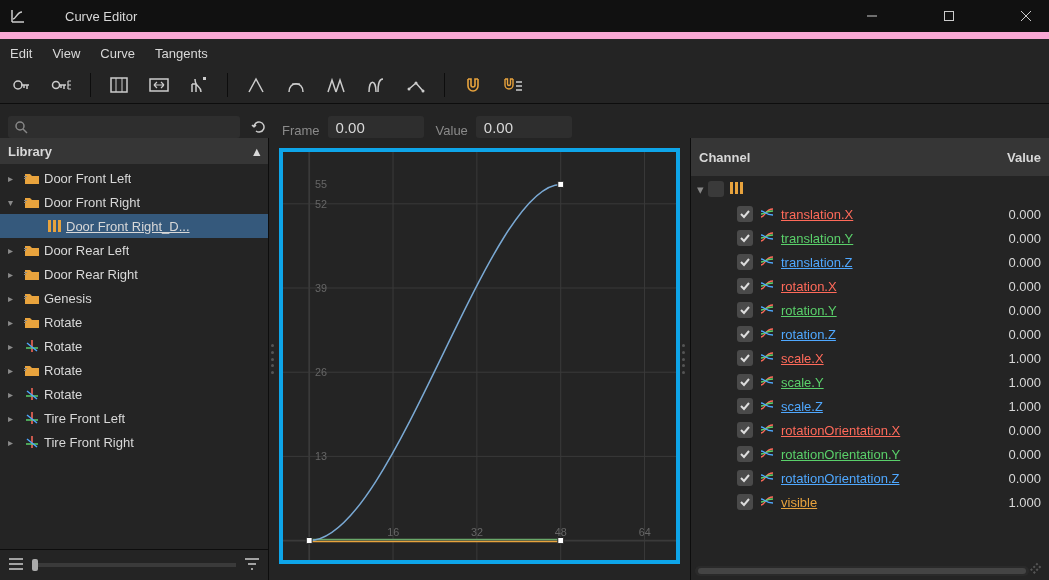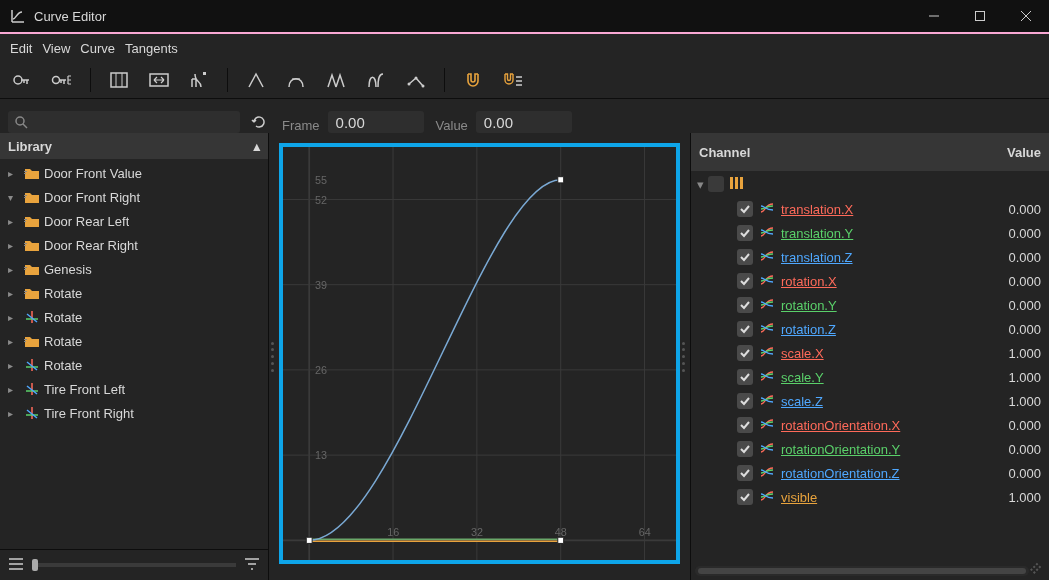--- a/index.html
+++ b/index.html
@@ -20,29 +20,30 @@
   body{
     width:1049px;height:580px;
     background:var(--bg0);color:var(--text);
     font-family:"Segoe UI",Arial,sans-serif;font-size:13px;
     overflow:hidden;
     display:flex;flex-direction:column;
   }
   
   .titlebar{
     height:32px;background:#111;display:flex;align-items:center;
-    border-bottom:2px solid #f9a8d4;
+    border-bottom:7px solid #f9a8d4;
+    gap:31px;
   }
   .titlebar .appicon{width:18px;margin:0 6px 0 10px;display:flex}
   .titlebar .title{flex:0 0 auto}
   .titlebar .spacer{flex:1}
   .winbtn{width:46px;height:32px;display:flex;align-items:center;justify-content:center}
   .winbtn svg{display:block}
   
-  .menubar{height:28px;background:var(--bg1);display:flex;align-items:center;padding:0 10px;gap:10px;}
+  .menubar{height:28px;background:var(--bg1);display:flex;align-items:center;padding:0 10px;gap:20px;}
   .menubar span{cursor:default}
   
   .toolbar{height:36px;background:var(--bg1);display:flex;align-items:center;padding:0 8px;gap:12px;border-bottom:1px solid #0d0d0d}
   .tbtn{width:28px;height:28px;display:flex;align-items:center;justify-content:center;border-radius:3px}
   .tbtn svg{display:block}
   .tsep{width:1px;height:24px;background:#0d0d0d;margin:0 2px}
   
   .valuebar{height:34px;background:var(--bg1);display:flex;align-items:flex-end;padding:0 8px;gap:8px;}
   .searchbox{flex:0 0 220px;height:22px;background:var(--bg2);border-radius:3px;display:flex;align-items:center;padding:0 6px}
   .refresh{width:22px;height:22px;display:flex;align-items:center;justify-content:center}
@@ -236,32 +237,43 @@
     <div class="tree" id="tree">
         <div class="node">
           <span class="arrow">▸</span>
           <span class="folder">
             <svg width="16" height="14">
               <path d="M1 3 h5 l2 2 h7 v8 h-14 z" fill="#e8a33d"></path>
               <rect x="0" y="5" width="3" height="1" fill="#888"></rect>
               <rect x="0" y="7" width="2" height="1" fill="#888"></rect>
             </svg>
           </span>
-          <span class="label">Door Front Value</span>
+          <span class="label">Door Front Left</span>
         </div>
         <div class="node">
           <span class="arrow">▾</span>
           <span class="folder">
             <svg width="16" height="14">
               <path d="M1 3 h5 l2 2 h7 v8 h-14 z" fill="#e8a33d"></path>
               <rect x="0" y="5" width="3" height="1" fill="#888"></rect>
               <rect x="0" y="7" width="2" height="1" fill="#888"></rect>
             </svg>
           </span>
           <span class="label">Door Front Right</span>
+        </div>
+        <div class="node indent1 sel">
+          <span class="arrow"></span>
+          <span class="folder">
+            <svg width="16" height="14">
+              <rect x="2" y="1" width="3" height="12" fill="#e8a33d"></rect>
+              <rect x="7" y="1" width="3" height="12" fill="#e8a33d"></rect>
+              <rect x="12" y="1" width="3" height="12" fill="#e8a33d"></rect>
+            </svg>
+          </span>
+          <span class="label">Door Front Right_D...</span>
         </div>
         <div class="node">
           <span class="arrow">▸</span>
           <span class="folder">
             <svg width="16" height="14">
               <path d="M1 3 h5 l2 2 h7 v8 h-14 z" fill="#e8a33d"></path>
               <rect x="0" y="5" width="3" height="1" fill="#888"></rect>
               <rect x="0" y="7" width="2" height="1" fill="#888"></rect>
             </svg>
           </span>

